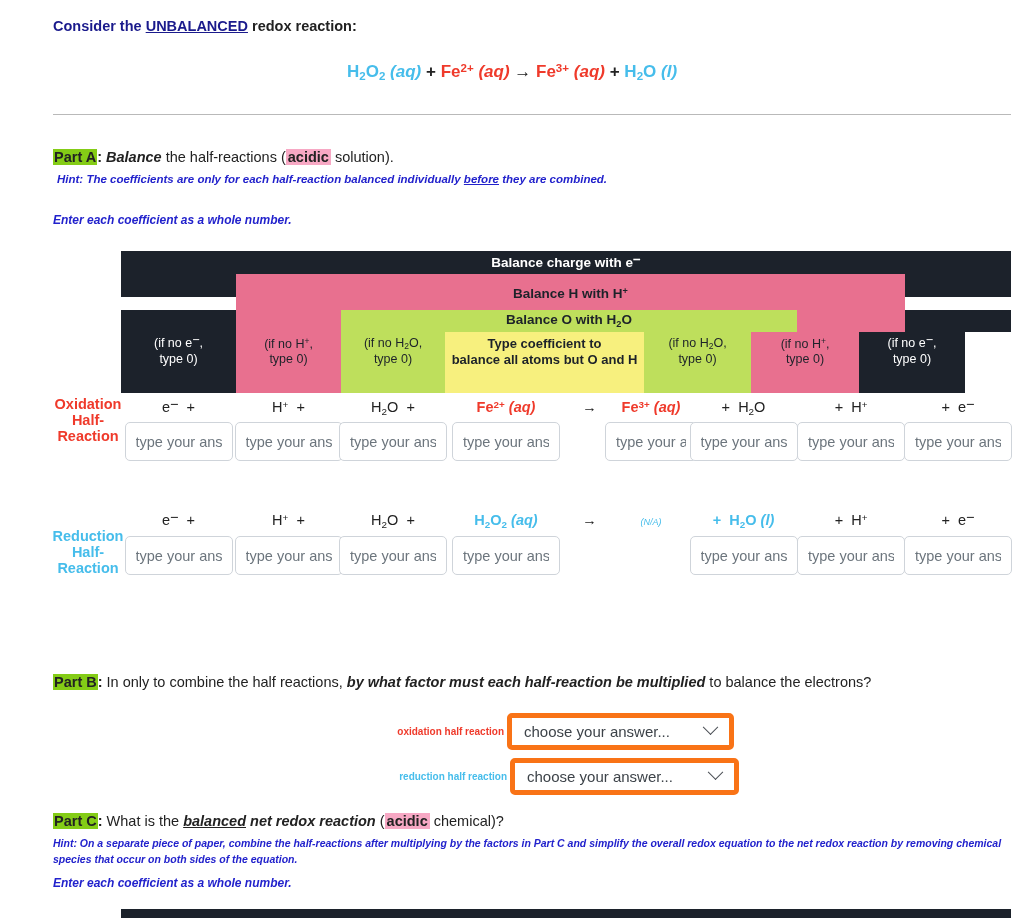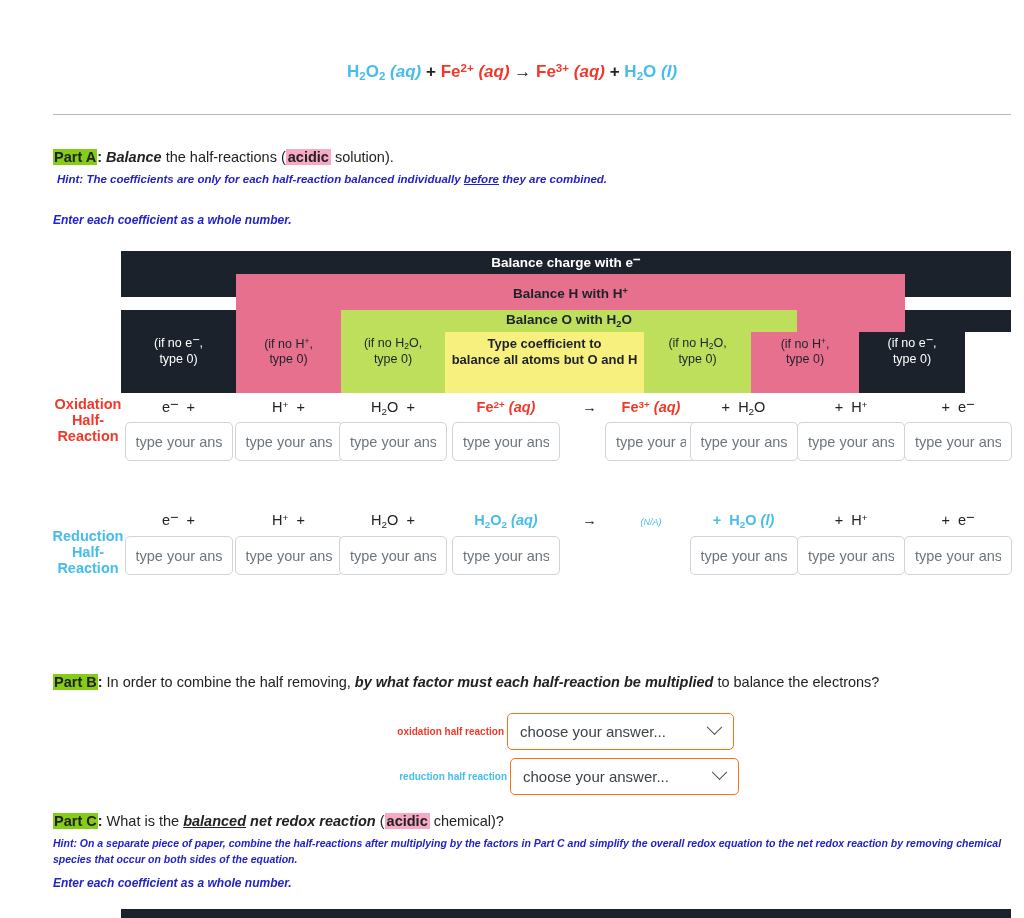--- a/index.html
+++ b/index.html
@@ -92,41 +92,44 @@
   .partB { position: absolute; left: 53px; top: 674px; font-size: 14.5px; color: #222; }
   .partB .bi { font-weight: bold; font-style: italic; margin-top: 7px; }
 
   .selects { position: absolute; left: 334px; top: 713px; }
   .selrow { display: flex; align-items: center; margin-bottom: 8px; }
   .selrow .sellabel { font-weight: bold; font-size: 10px; text-align: right; }
   .selrow.ox .sellabel { color: #ef3a2b; width: 170px; }
   .selrow.red .sellabel { color: #46bdeb; width: 173px; }
   .selbox {
     margin-left: 3px; width: 227px; height: 37px;
-    border: 1px solid #f97316; border-radius: 5px; background: #fff;
+    border: 5px solid #f97316; border-radius: 5px; background: #fff;
     display: flex; align-items: center; justify-content: space-between;
     padding: 0 13px 0 12px; font-size: 15px; color: #3d4349;
   }
   .selrow.red .selbox { width: 229px; }
   .chev { width: 11px; height: 11px; border-right: 1.6px solid #4a4f55; border-bottom: 1.6px solid #4a4f55; transform: rotate(45deg) translate(-3px,-3px); }
 
   
   .partC { position: absolute; left: 53px; top: 813px; font-size: 14.5px; color: #222; }
   .partC .bi { font-weight: bold; font-style: italic; }
   .partC u { text-decoration: underline; }
   .hintC { position: absolute; left: 53px; top: 836px; width: 968px; font-size: 10.5px; font-style: italic; font-weight: bold; color: #2222cc; line-height: 1.5; }
   .noteC { position: absolute; left: 53px; top: 876px; font-size: 12px; font-style: italic; font-weight: bold; color: #2222cc; }
 
   .tableC { position: absolute; left: 121px; top: 909px; width: 890px; height: 30px; background: #1c222b; }
 </style>
 </head>
 <body>
 
 <div class="page">
 
+  <div class="intro">
+    <span>Consider the </span><u>UNBALANCED</u><span class="plain"> redox reaction:</span>
+  </div>
 
   <div class="equation">
     <span class="cy">H<sub>2</sub>O<sub>2</sub> <span class="it">(aq)</span></span>
     <span class="op">+</span>
     <span class="rd">Fe<sup>2+</sup> <span class="it">(aq)</span></span>
     <span class="op">→</span>
     <span class="rd">Fe<sup>3+</sup> <span class="it">(aq)</span></span>
     <span class="op">+</span>
     <span class="cy">H<sub>2</sub>O <span class="it">(l)</span></span>
   </div>
@@ -249,21 +252,21 @@
       <div class="cell" style="width:106px;">
           <input type="text" placeholder="type your answer..." style="">
         </div>
     </div>
   </div>
 
   <div class="rowlabel lbl-ox">Oxidation Half-Reaction</div>
   <div class="rowlabel lbl-red">Reduction Half-Reaction</div>
 
   <div class="partB">
-    <b class="hl-yellow">Part B</b><b>: </b><span>In order to combine the half removing, </span><span class="bi">by what factor must each half-reaction be multiplied</span><span> to balance the electrons?</span>
+    <b class="hl-yellow">Part B</b><b>: </b><span>In only to combine the half reactions, </span><span class="bi">by what factor must each half-reaction be multiplied</span><span> to balance the electrons?</span>
   </div>
 
   <div class="selects">
     <div class="selrow ox">
       <div class="sellabel">oxidation half reaction</div>
       <div class="selbox">
         <span>choose your answer...</span>
         <span class="chev"></span>
       </div>
     </div>

